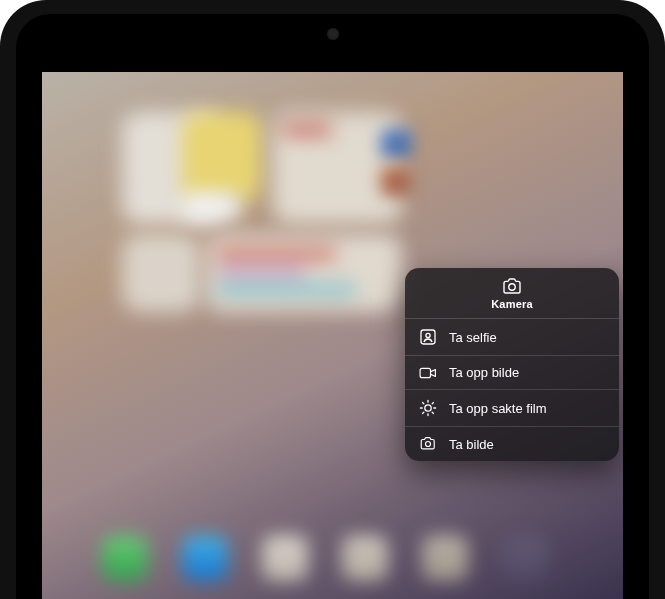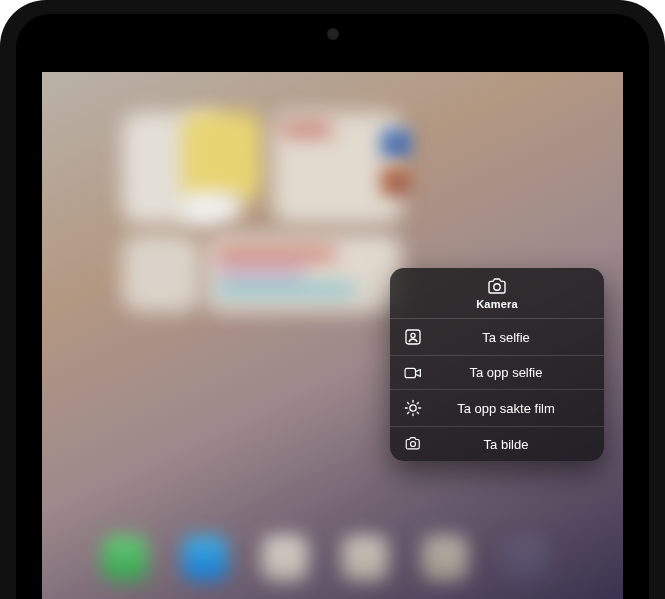--- a/index.html
+++ b/index.html
@@ -92,50 +92,50 @@
   
   .dim {
     position: absolute;
     inset: 0;
     background: rgba(0,0,0,0.06);
   }
 
   
   .context-menu {
     position: absolute;
-    right: 19px;
+    right: 4px;
     top: 196px;
     width: 214px;
     background: rgba(18,18,20,0.78);
     border-radius: 14px;
     box-shadow: 0 12px 30px rgba(0,0,0,0.5);
     backdrop-filter: blur(6px);
     overflow: hidden;
     color: #fff;
     font-size: 13px;
-    text-align: center;
   }
   .menu-header {
     display: flex;
     flex-direction: column;
     align-items: center;
     padding: 10px 0 8px 0;
     border-bottom: 1px solid rgba(255,255,255,0.16);
   }
   .menu-header .icon {
     margin-bottom: 2px;
   }
   .menu-title {
     font-size: 11px;
     font-weight: 600;
     letter-spacing: .2px;
   }
   .menu-item {
     display: flex;
     align-items: center;
+    gap: 12px;
     padding: 9px 14px 9px 14px;
     border-bottom: 1px solid rgba(255,255,255,0.14);
     cursor: pointer;
   }
   .menu-item:last-child { border-bottom: none; }
   .menu-item .icon {
     width: 18px;
     display: flex;
     align-items: center;
     justify-content: center;
@@ -202,21 +202,21 @@
           <span class="label">Ta selfie</span>
         </div>
 
         <div class="menu-item">
           <span class="icon">
             <svg width="20" height="14" viewBox="0 0 20 14" fill="none">
               <rect x="1.2" y="1.8" width="11.6" height="10.4" rx="2.2" stroke="#fff" stroke-width="1.3"></rect>
               <path d="M13.2 5.5l5-2.3v7.6l-5-2.3" stroke="#fff" stroke-width="1.3" stroke-linejoin="round"></path>
             </svg>
           </span>
-          <span class="label">Ta opp selfie</span>
+          <span class="label">Ta opp bilde</span>
         </div>
 
         <div class="menu-item">
           <span class="icon">
             <svg width="18" height="18" viewBox="0 0 18 18" fill="none">
               <circle cx="9" cy="9" r="3.2" stroke="#fff" stroke-width="1.3"></circle>
               <g stroke="#fff" stroke-width="1.3" stroke-linecap="round">
                 <line x1="9" y1="1.4" x2="9" y2="3.2"></line>
                 <line x1="9" y1="14.8" x2="9" y2="16.6"></line>
                 <line x1="1.4" y1="9" x2="3.2" y2="9"></line>

